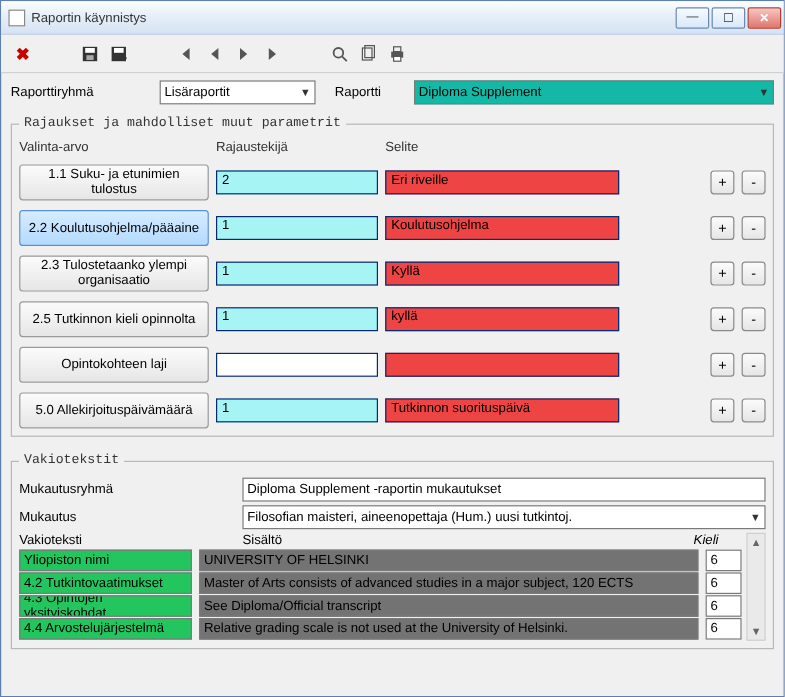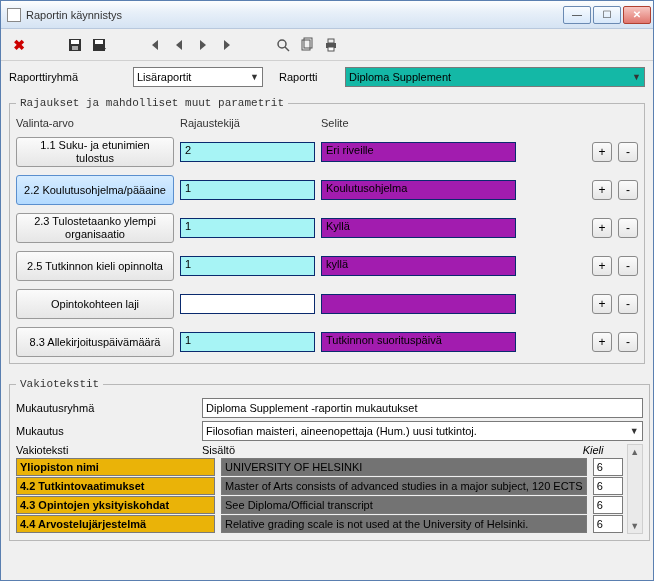--- a/index.html
+++ b/index.html
@@ -23,31 +23,31 @@
 .combo .arrow { font-size:9px; color:#333; padding-left:3px;}
 .cyan { background: #14b8a6; }
 fieldset { border: 1px solid #b8b8b8; margin: 4px 0; padding: 8px 6px 6px 6px; }
 fieldset legend { padding: 0 4px; color: #333; font-family: Liberation Mono, monospace; }
 .param-grid { display: grid; grid-template-columns: 158px 135px 195px auto; column-gap: 6px; row-gap: 8px; align-items: center; }
 .param-grid .head { color: #333; padding-bottom: 0px; }
 .param-btn { height: 30px; background: linear-gradient(#fbfbfb,#e6e6e6); border: 1px solid #9a9a9a; border-radius: 3px; display:flex; align-items:center; justify-content:center; text-align:center; padding: 2px 4px; line-height:1.15; cursor:pointer;}
 .param-btn.sel { background: linear-gradient(#d6ecff,#b3daff); border-color:#5a8fce; }
 .valinput { height: 20px; border: 1px solid #0a2a6e; background: #a7f4f5; padding: 1px 4px; }
 .valinput.blank { background:#fff; }
-.selite { height: 20px; border: 1px solid #0a2a6e; background: #a21caf; padding: 1px 4px; }
+.selite { height: 20px; border: 1px solid #0a2a6e; background: #ef4444; padding: 1px 4px; }
 .btnpair { display:flex; gap:6px; justify-content:flex-end; }
 .smallbtn { width:20px; height:20px; background:linear-gradient(#fbfbfb,#e6e6e6); border:1px solid #8a8a8a; border-radius:3px; display:flex; align-items:center; justify-content:center; font-size:12px; cursor:pointer;}
 .vakiot .vrow { display:flex; align-items:center; gap:6px; margin-bottom:3px; }
 .vakiot .lbl { width: 180px; }
 .scroll-area { display:flex; }
 .vakiot-table { flex:1; display:flex; flex-direction:column;}
 .vakiot-head { display:flex; gap:6px; margin-bottom:2px;}
 .vakiot-head .c1{ width:180px;} .vakiot-head .c2{ flex:1;} .vakiot-head .c3{width:40px;font-style:italic;}
 .vakiot-row { display:flex; gap:6px; margin-bottom:1px; align-items:center;}
-.vakiot-row .c1{ width:199px; height:18px; border:1px solid #7a7a7a; background:#eab308; padding:0 3px; display:flex; align-items:center; overflow:hidden;font-weight:bold;}
+.vakiot-row .c1{ width:144px; height:18px; border:1px solid #7a7a7a; background:#22c55e; padding:0 3px; display:flex; align-items:center; overflow:hidden;}
 .vakiot-row .c2{ flex:1; height:18px; border:1px solid #7a7a7a; background:#737373; padding:0 3px; display:flex; align-items:center; overflow:hidden; white-space:nowrap;}
 .vakiot-row .c3{ width:30px; height:18px; border:1px solid #7a7a7a; background:#fff; padding:0 3px; display:flex; align-items:center;}
 .vscroll { width:16px; background:#eaeaea; border:1px solid #cfcfcf; margin-left:4px; display:flex; flex-direction:column; justify-content:space-between; align-items:center; padding:2px 0;}
 .vscroll .arrow { font-size:9px; color:#666; cursor:pointer;}
 </style>
 </head>
 <body>
 
 <div class="window">
   <div class="titlebar">
@@ -167,21 +167,21 @@
             <div class="smallbtn">+</div>
             <div class="smallbtn">-</div>
           </div>
           <div class="param-btn">Opintokohteen laji</div>
           <div class="valinput blank"></div>
           <div class="selite"></div>
           <div class="btnpair">
             <div class="smallbtn">+</div>
             <div class="smallbtn">-</div>
           </div>
-          <div class="param-btn">8.3 Allekirjoituspäivämäärä</div>
+          <div class="param-btn">5.0 Allekirjoituspäivämäärä</div>
           <div class="valinput">1</div>
           <div class="selite">Tutkinnon suorituspäivä</div>
           <div class="btnpair">
             <div class="smallbtn">+</div>
             <div class="smallbtn">-</div>
           </div>
         </div>
     </fieldset>
 
     <fieldset class="vakiot">

